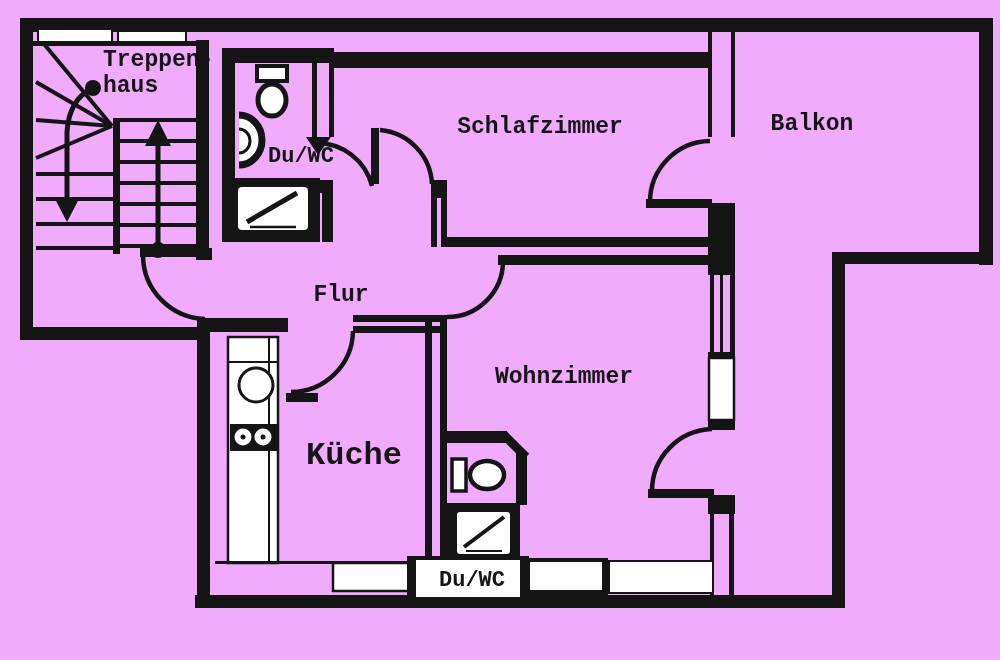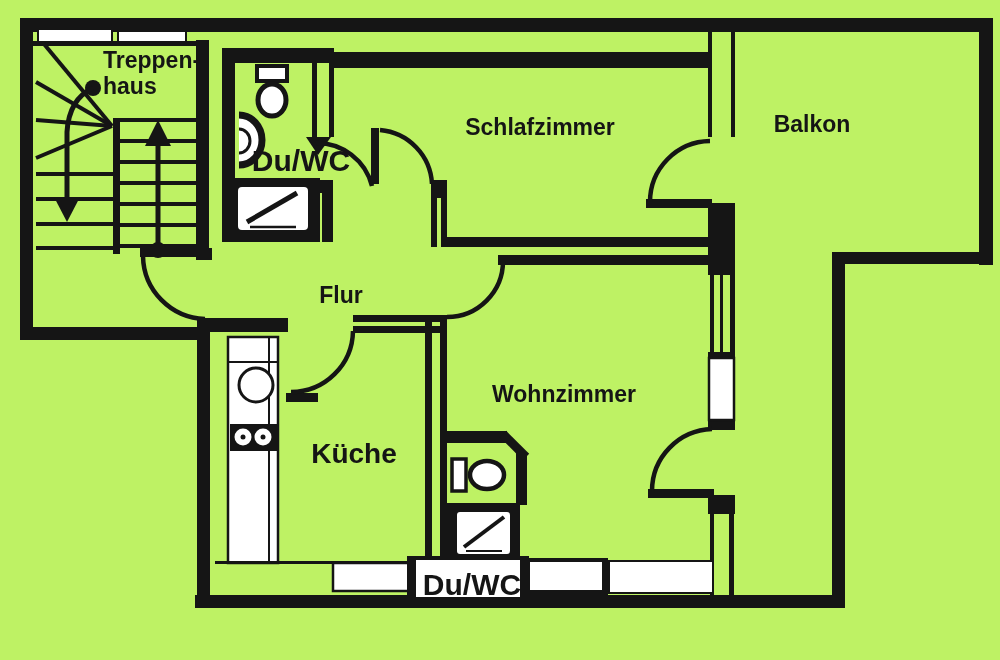--- a/index.html
+++ b/index.html
@@ -1,24 +1,24 @@
 <!DOCTYPE html>
 <html><head>
 <meta charset="utf-8">
 <style>
   html,body{margin:0;padding:0;background:#fff;}
-  #plan{position:relative;width:1000px;height:660px;background:#bef264;overflow:hidden;
-        font-family:Liberation Sans, sans-serif;}
+  #plan{position:relative;width:1000px;height:660px;background:#f0abfc;overflow:hidden;
+        font-family:Liberation Mono, monospace;}
   #plan svg{position:absolute;left:0;top:0;}
   .room-label{position:absolute;font-weight:bold;color:#151515;white-space:pre-line;
               line-height:1.15;transform:translateX(-50%);}
   .room-label.align-left{transform:none;}
   .lbl-24{font-size:23px;}
-  .lbl-22{font-size:30px;}
-  .lbl-25{font-size:28px;}
+  .lbl-22{font-size:22px;}
+  .lbl-25{font-size:32px;}
 </style>
 </head>
 <body>
 
 <div id="plan">
 <svg width="1000" height="660" viewBox="0 0 1000 660">
   <g fill="#151515" stroke="none">
     <rect x="20" y="18" width="973" height="14"></rect>
     <rect x="979" y="18" width="14" height="247"></rect>
     <rect x="832" y="252" width="161" height="12"></rect>
@@ -186,16 +186,16 @@
     <rect x="609" y="561" width="104" height="32" fill="#fff" stroke="#151515" stroke-width="2"></rect>
   </g>
 </svg>
 
 <div class="room-label align-left lbl-24" style="left:103px;top:47px;">Treppen-
 haus</div>
 <div class="room-label lbl-22" style="left:301px;top:144px;">Du/WC</div>
 <div class="room-label lbl-24" style="left:540px;top:114px;">Schlafzimmer</div>
 <div class="room-label lbl-24" style="left:812px;top:111px;">Balkon</div>
 <div class="room-label lbl-24" style="left:341px;top:270px;margin-top:12px;">Flur</div>
-<div class="room-label lbl-24" style="left:564px;top:381px;">Wohnzimmer</div>
+<div class="room-label lbl-24" style="left:564px;top:364px;">Wohnzimmer</div>
 <div class="room-label lbl-25" style="left:354px;top:438px;">Küche</div>
 <div class="room-label lbl-22" style="left:472px;top:568px;">Du/WC</div>
 </div>
 
 </body></html>

